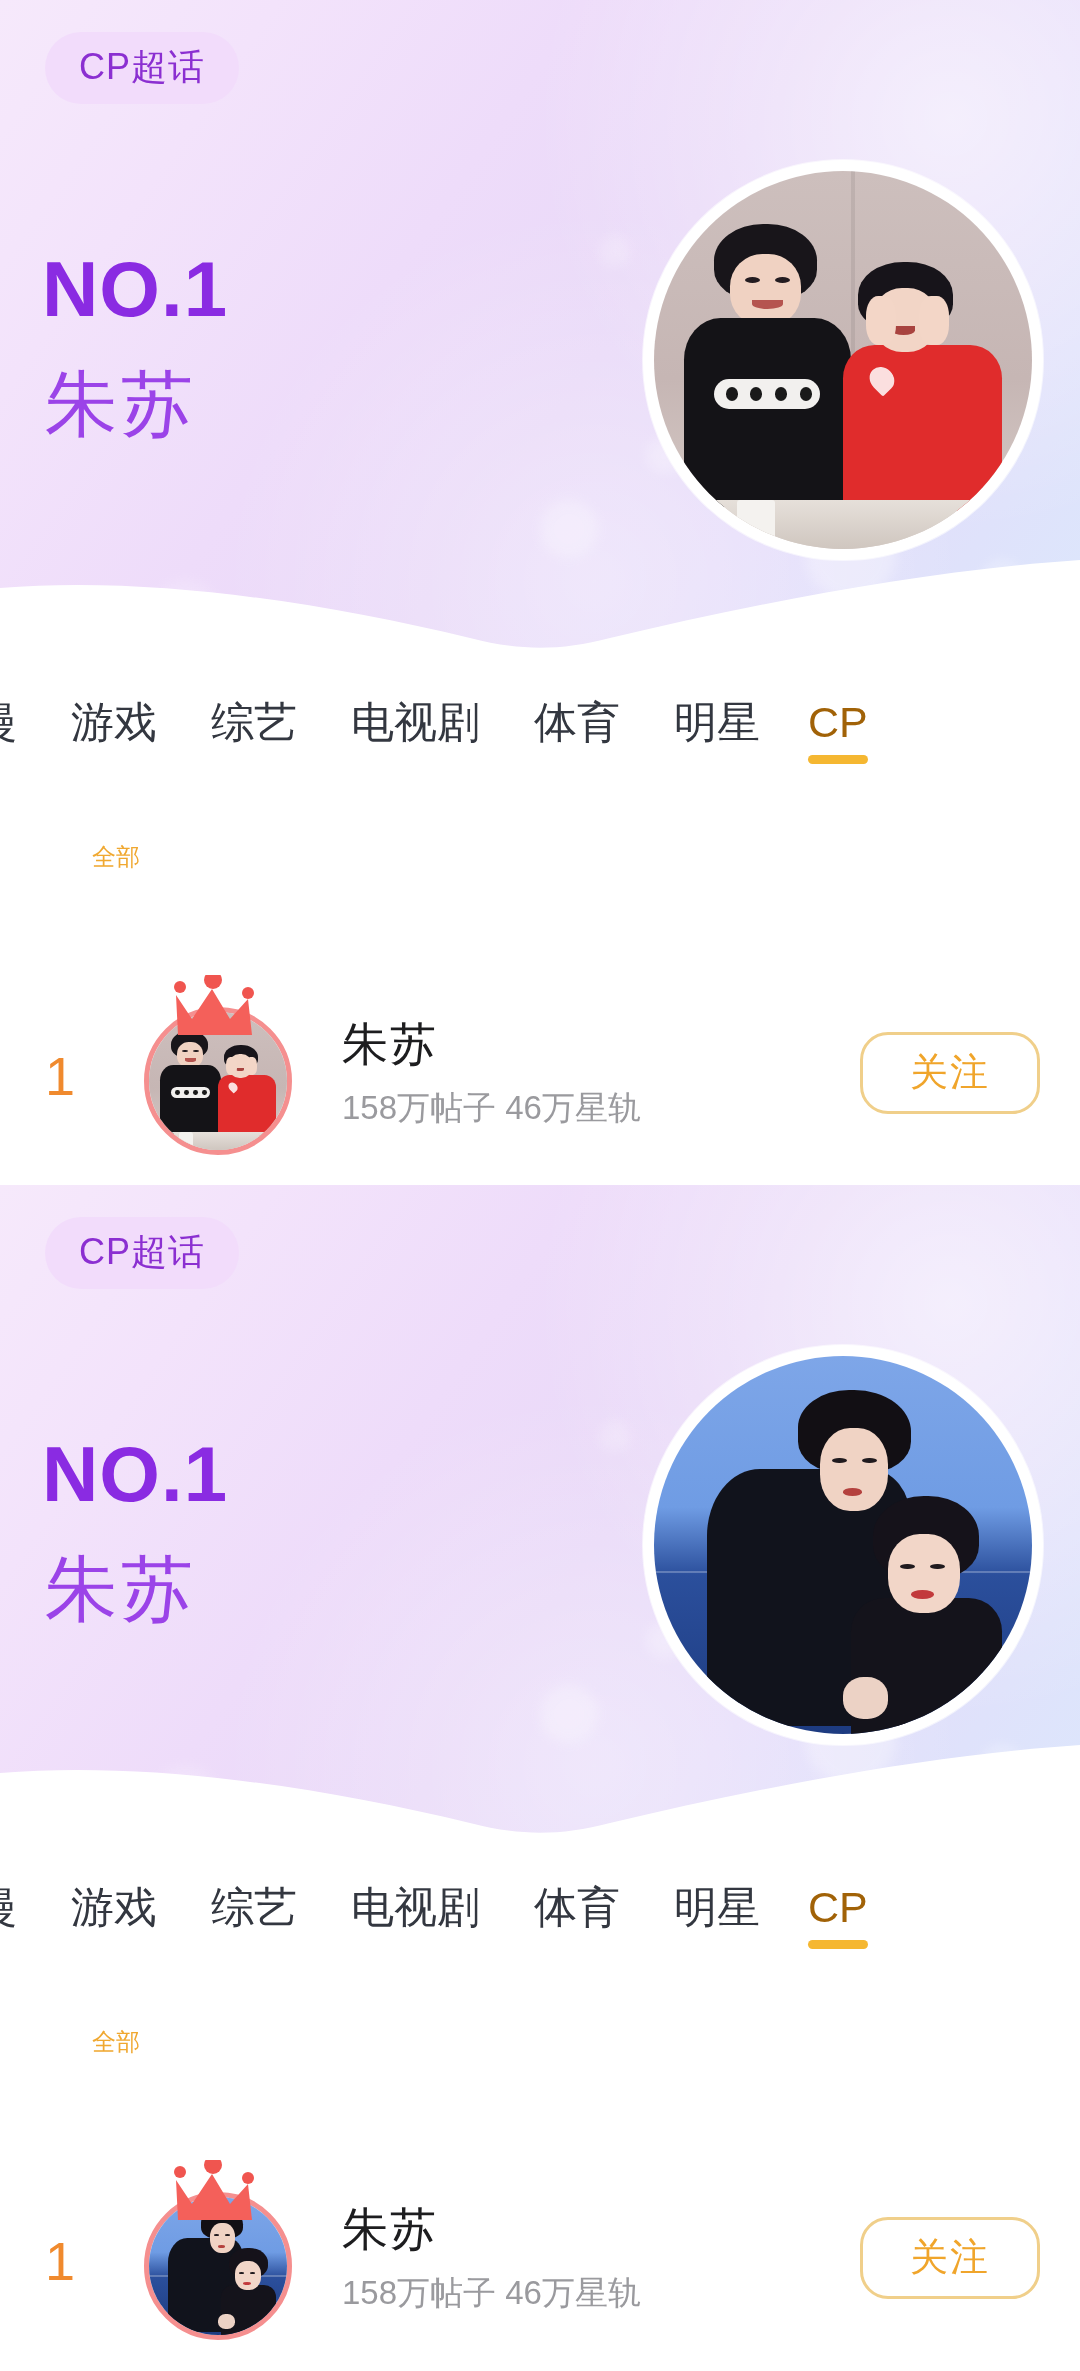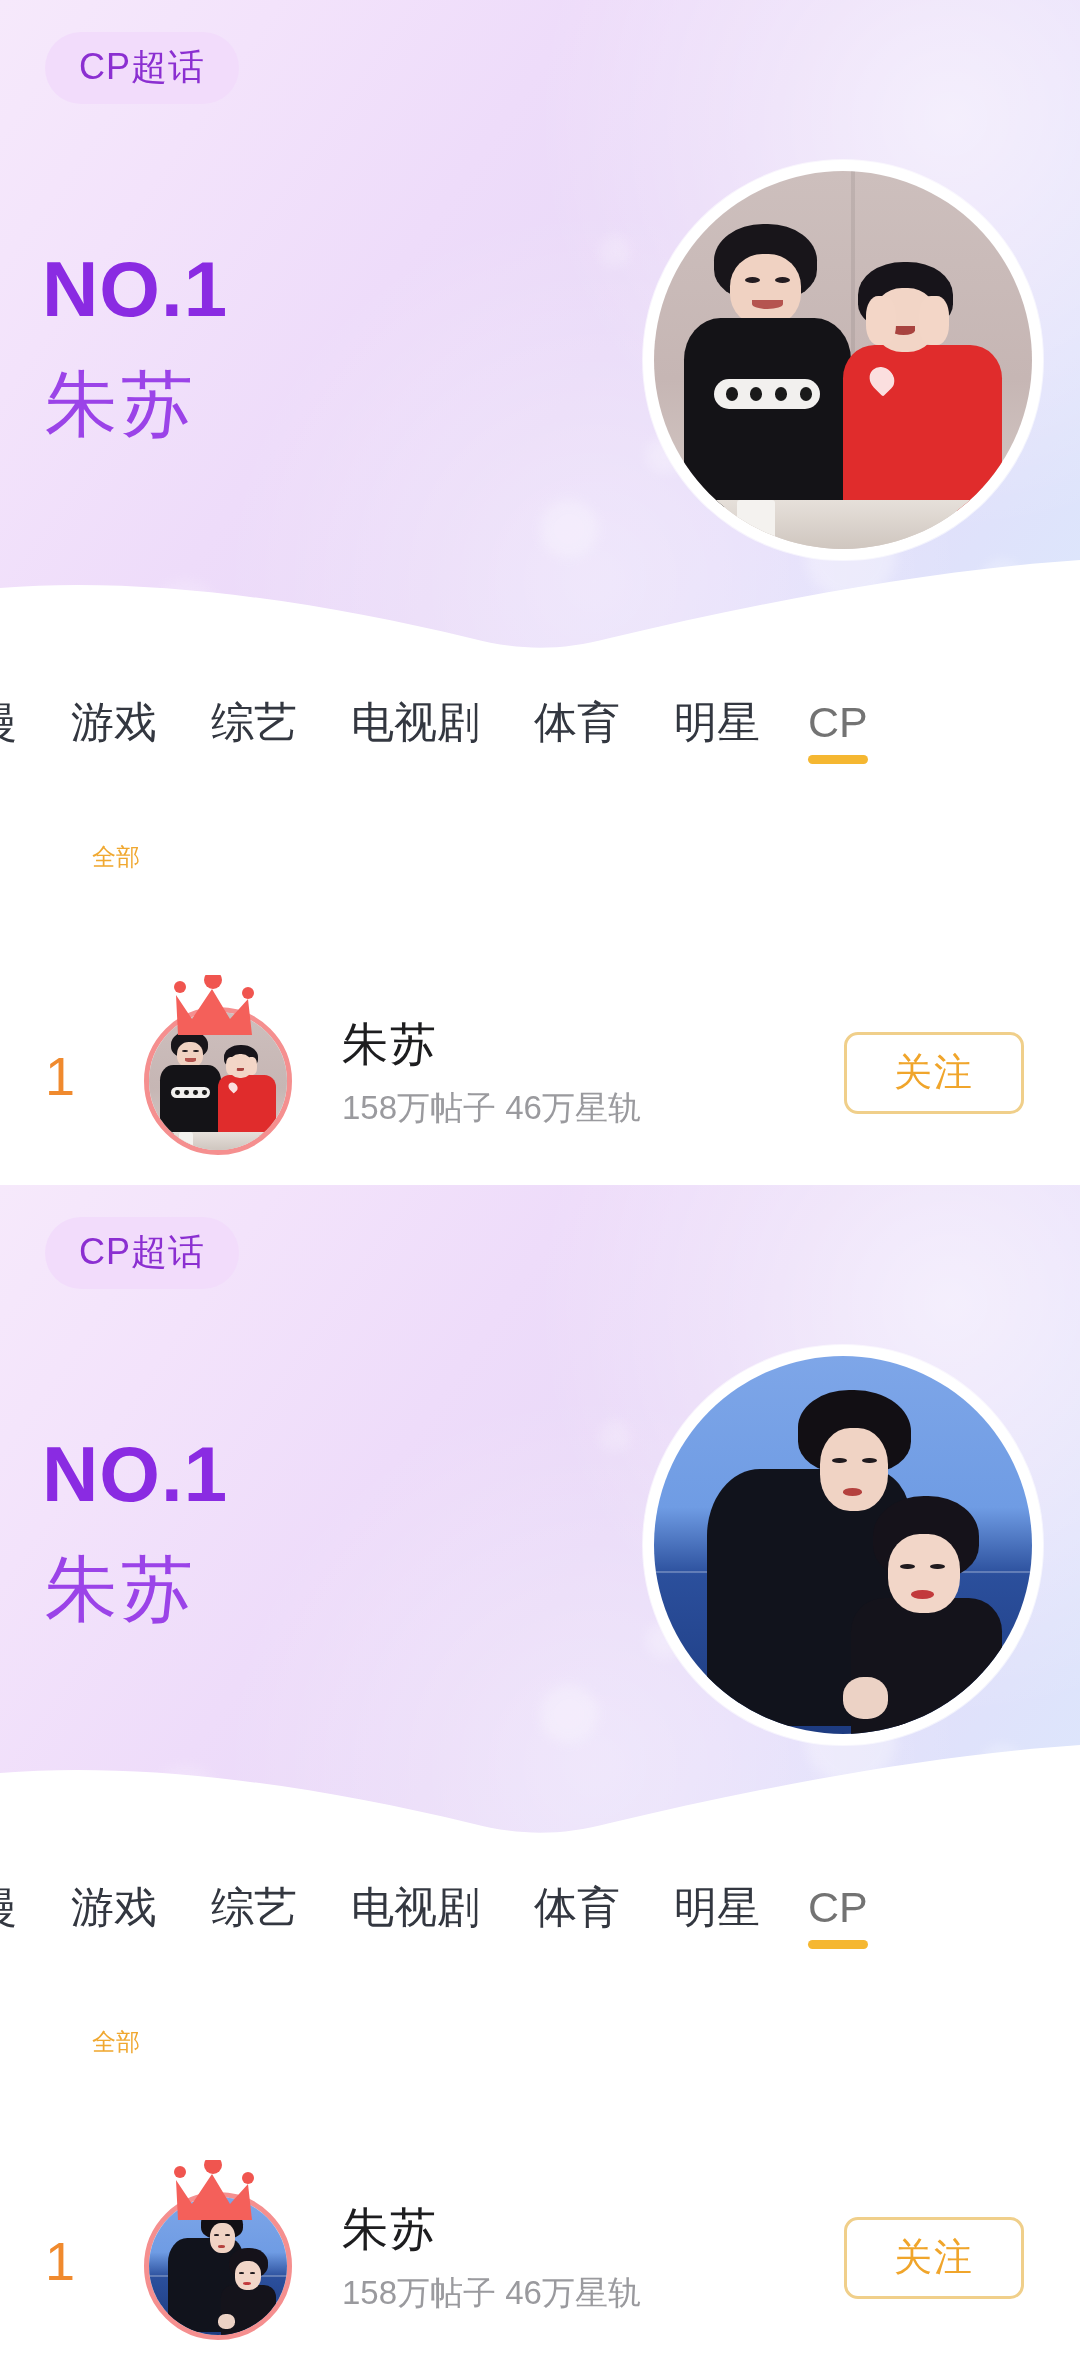--- a/index.html
+++ b/index.html
@@ -110,21 +110,21 @@
   
   .tabs {
     position:absolute; left:0; top:660px; width:1080px; height:130px;
     display:flex; align-items:center; background:#fff;
   }
   .tab {
     font-size:43px; color:#333740; line-height:1;
     position:relative; white-space:nowrap; padding-bottom:6px;
   }
   .tab.clipped { margin-left:-26px; color:#333740; }
-  .tab.active { color:#737373; font-weight:400; }
+  .tab.active { color:#a16207; font-weight:400; }
   .tab .ul {
     position:absolute; left:0; right:0; bottom:-14px; height:9px;
     border-radius:5px; background:#f5b731;
   }
   .tabgap { width:54px; }
   .tabgap.sm { width:48px; }
 
   .subrow { position:absolute; left:0; top:845px; width:1080px; height:80px; background:#fff; }
   .subtab {
     position:absolute; left:92px; top:0;
@@ -148,22 +148,22 @@
     width:148px; height:148px; border-radius:50%;
     border:5px solid #f58f8f; overflow:hidden; background:#eee;
   }
   .avatar-ring .ph { width:100%; height:100%; position:relative; }
 
   .meta { flex:1; padding-left:42px; }
   .meta .nm { font-size:46px; color:#1d1d1f; line-height:1; margin-bottom:24px; letter-spacing:2px; }
   .meta .st { font-size:33px; color:#9a9a9e; line-height:1; }
 
   .follow {
-    margin-right:56px;
-    width:180px; height:82px; border-radius:14px;
+    margin-right:40px;
+    width:180px; height:82px; border-radius:28px;
     border:3px solid #f0cf8a; background:#fff;
     display:flex; align-items:center; justify-content:center;
     font-size:38px; color:#f0a52b; letter-spacing:2px;
   }
 
   .watermark {
     position:absolute; right:8px; bottom:2px;
     font-size:30px; color:#ececec; letter-spacing:4px;
     writing-mode:vertical-rl; opacity:.9;
   }

